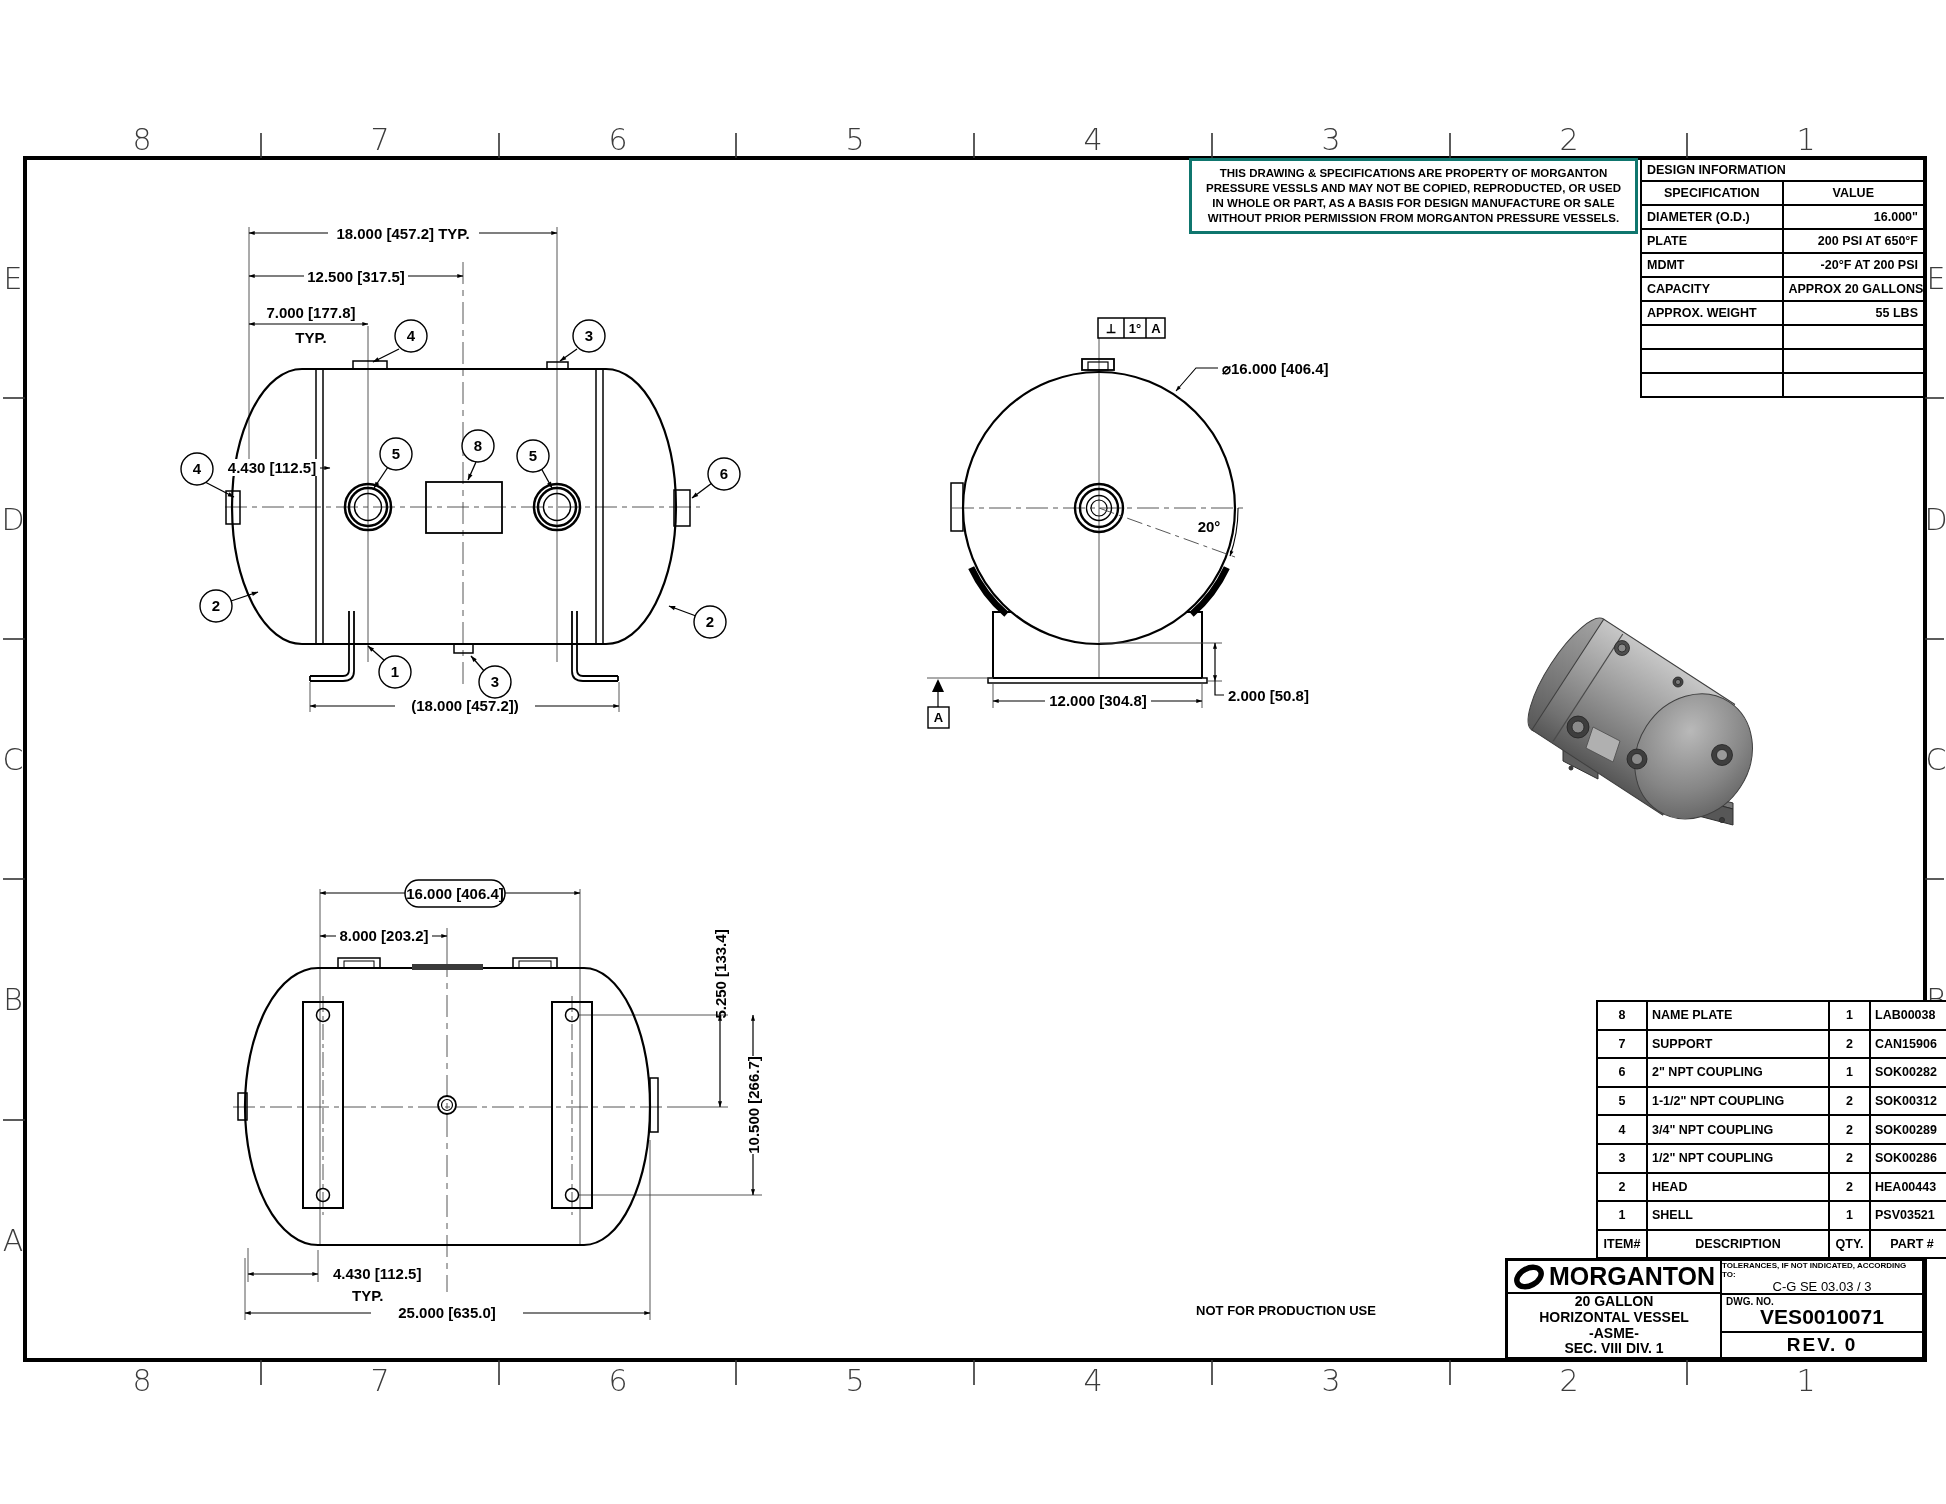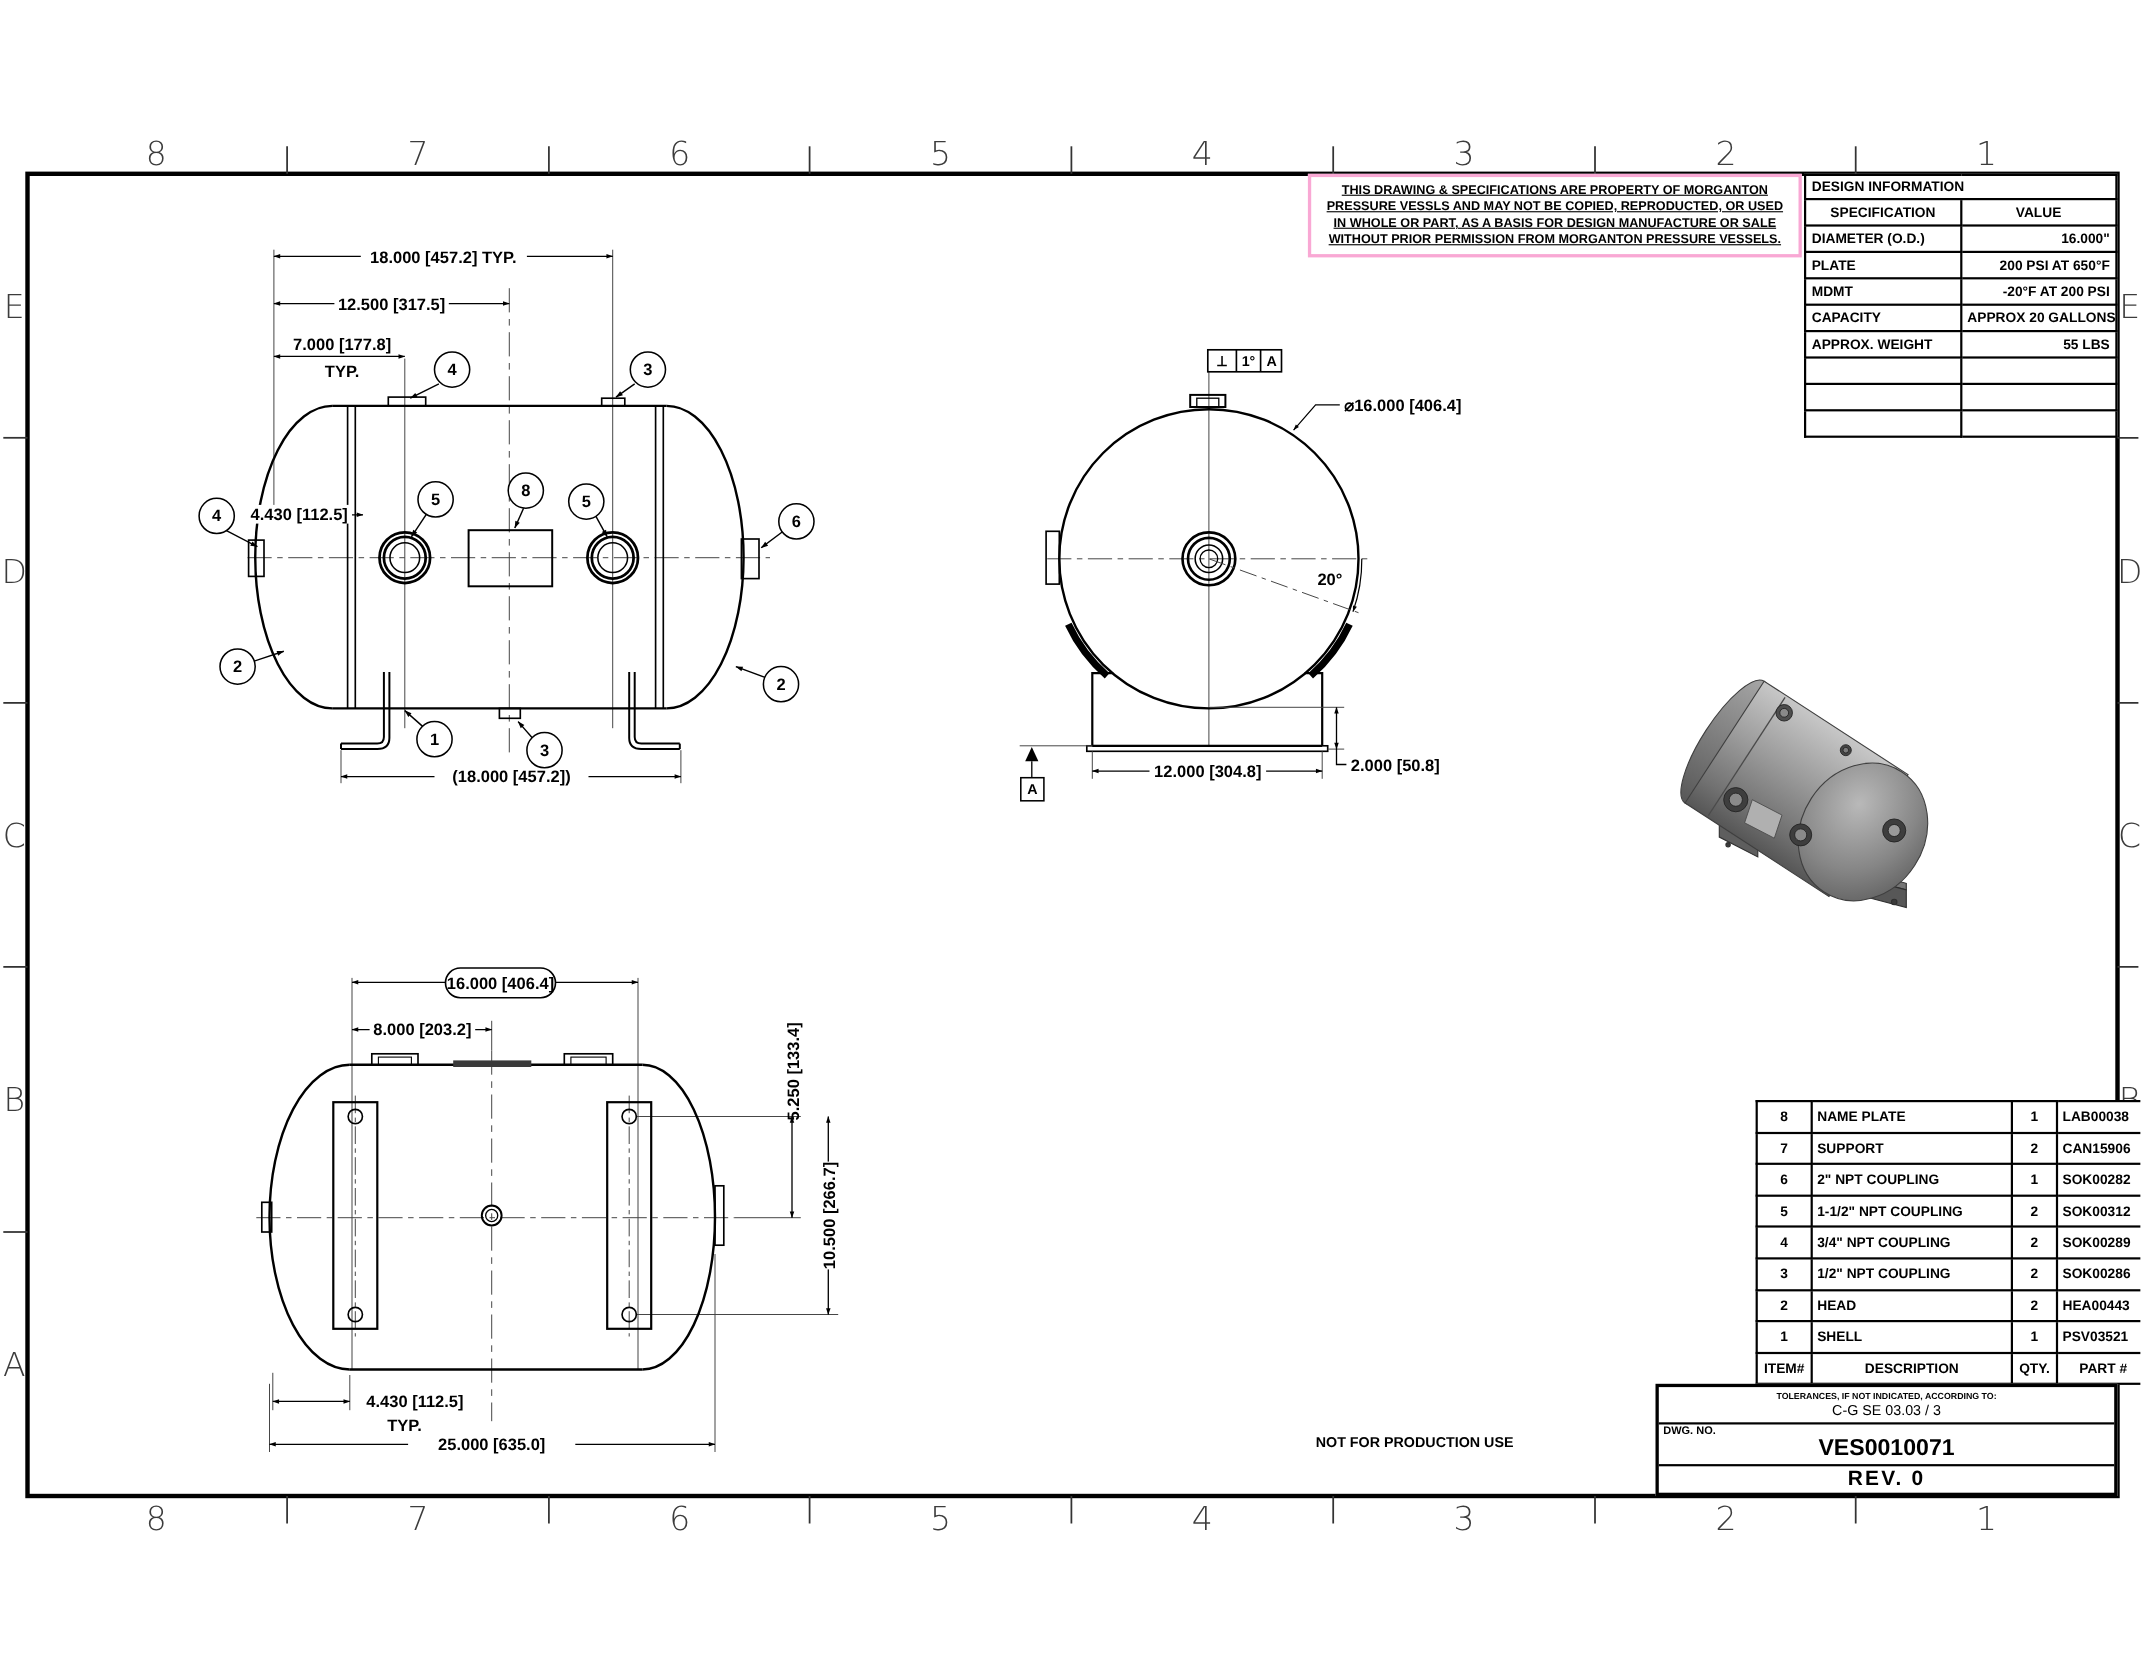--- a/index.html
+++ b/index.html
@@ -9,23 +9,23 @@
 
   
   .dim  { font:bold 15px "Liberation Sans", sans-serif; fill:#000; }
   .dimC { text-anchor:middle; }
   .zone { font:300 30px "DejaVu Sans", sans-serif; fill:#3c3c3c; text-anchor:middle; }
   .bal  { font:bold 15px "Liberation Sans", sans-serif; fill:#000; text-anchor:middle; }
   .fcf  { font:bold 13px "Liberation Sans", sans-serif; fill:#000; text-anchor:middle; }
 
   
   .disclaimer { position:absolute; left:1189px; top:158px; width:449px; height:76px;
-    border:3px solid #f9a8d4; box-sizing:border-box; background:#fff;
+    border:3px solid #0f766e; box-sizing:border-box; background:#fff;
     display:flex; align-items:center; justify-content:center; text-align:center;
-    font-size:11.5px; font-weight:bold; line-height:1.3; white-space:pre-line;text-decoration:underline; }
+    font-size:11.5px; font-weight:bold; line-height:1.3; white-space:pre-line; }
 
   table.design { position:absolute; left:1640px; top:158px; width:285px; border-collapse:collapse;
     background:#fff; table-layout:fixed; }
   table.design td, table.design th { border:2px solid #000; font-size:12.5px; font-weight:bold;
     padding:0 5px; height:22px; overflow:hidden; white-space:nowrap; }
   table.design th.ttl { text-align:left; height:20px; }
   table.design .spec { text-align:left; width:138px; }
   table.design .val  { text-align:right; }
   table.design tr.hdr td { text-align:center; }
 
@@ -550,20 +550,32 @@
   <tr class="hdr">
     <td class="c-item">ITEM#</td>
     <td class="c-desc">DESCRIPTION</td>
     <td class="c-qty">QTY.</td>
     <td class="c-part">PART #</td>
   </tr>
 </tbody>
     </table>
 
 <div class="titleblock">
+  <div class="tb-left">
+    <div class="tb-logo">
+      <svg width="32" height="26" viewBox="0 0 32 26">
+        <ellipse cx="16" cy="13" rx="13" ry="8.5" fill="none" stroke="#000" stroke-width="5.5" transform="rotate(-28 16 13)"></ellipse>
+      </svg>
+      <span class="brand">MORGANTON</span>
+    </div>
+    <div class="tb-title">20 GALLON
+HORIZONTAL VESSEL
+-ASME-
+SEC. VIII DIV. 1</div>
+  </div>
   <div class="tb-right">
     <div class="tb-tol">
       <span class="lab">TOLERANCES, IF NOT INDICATED, ACCORDING TO:</span>
       <span class="val">C-G SE 03.03 / 3</span>
     </div>
     <div class="tb-dwg">
       <span class="lab">DWG. NO.</span>
       <span class="val">VES0010071</span>
     </div>
     <div class="tb-rev">REV.  0</div>

